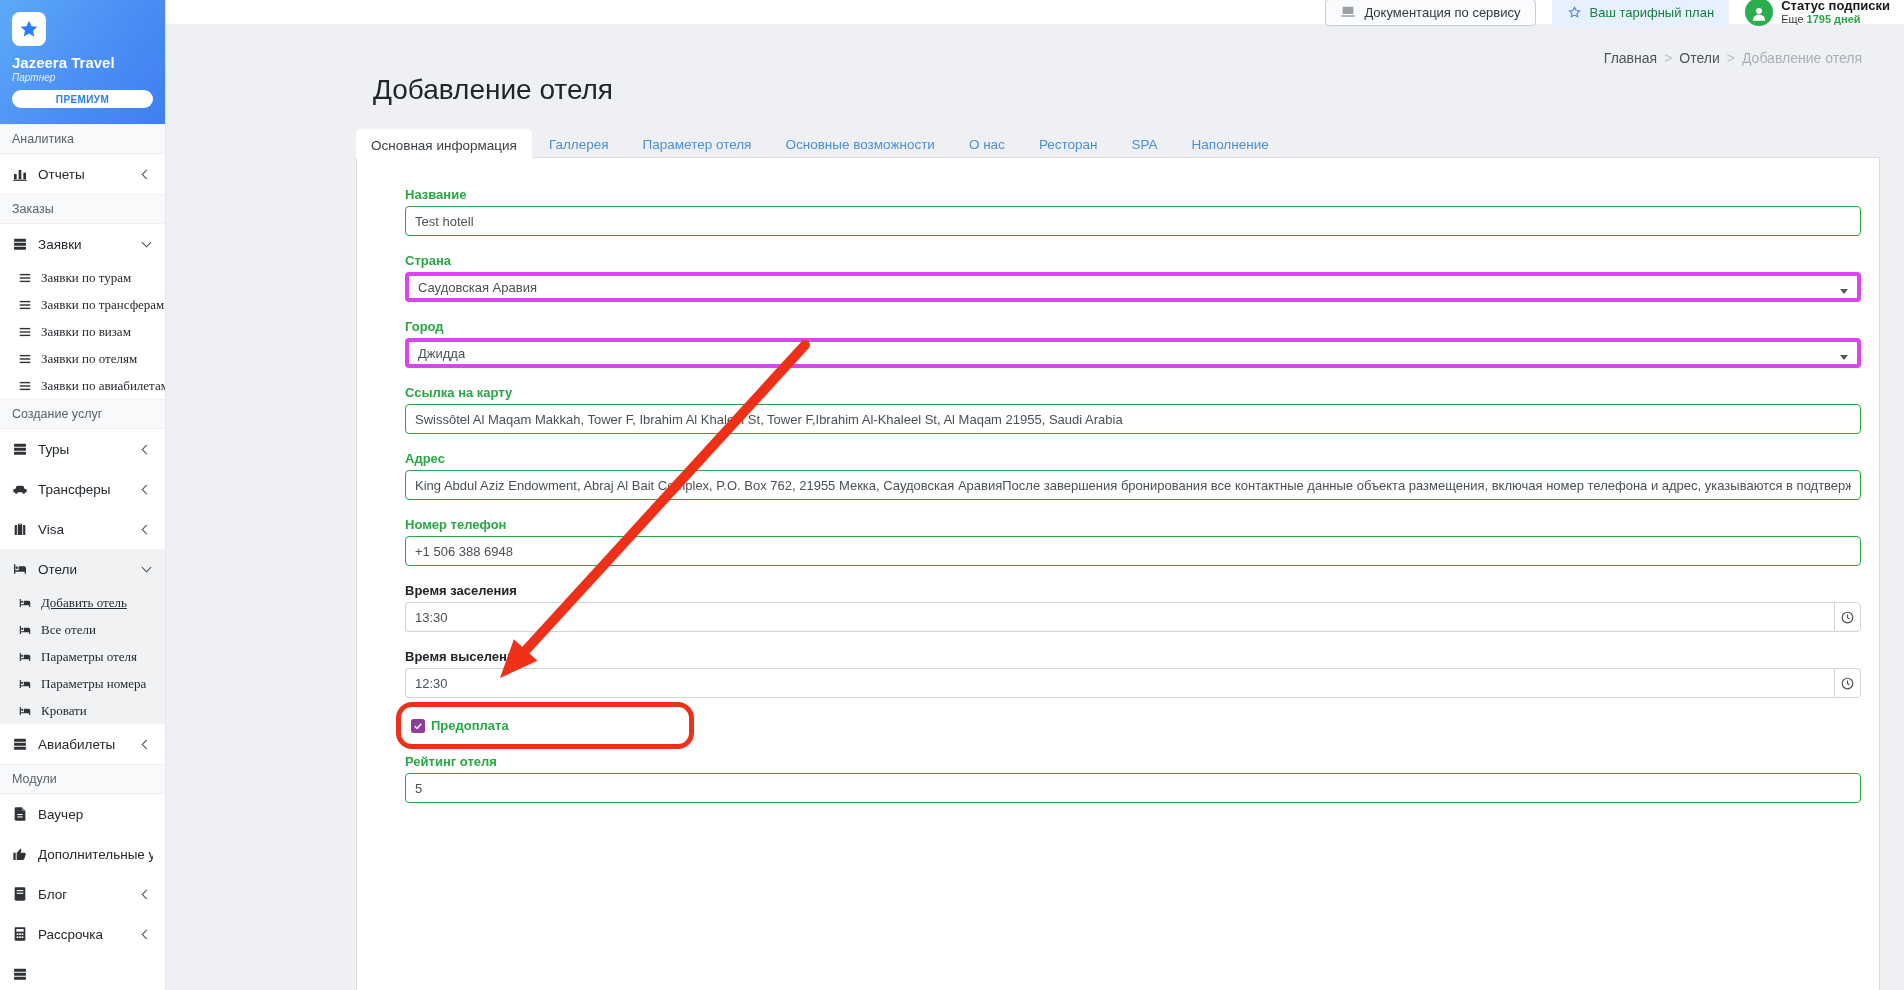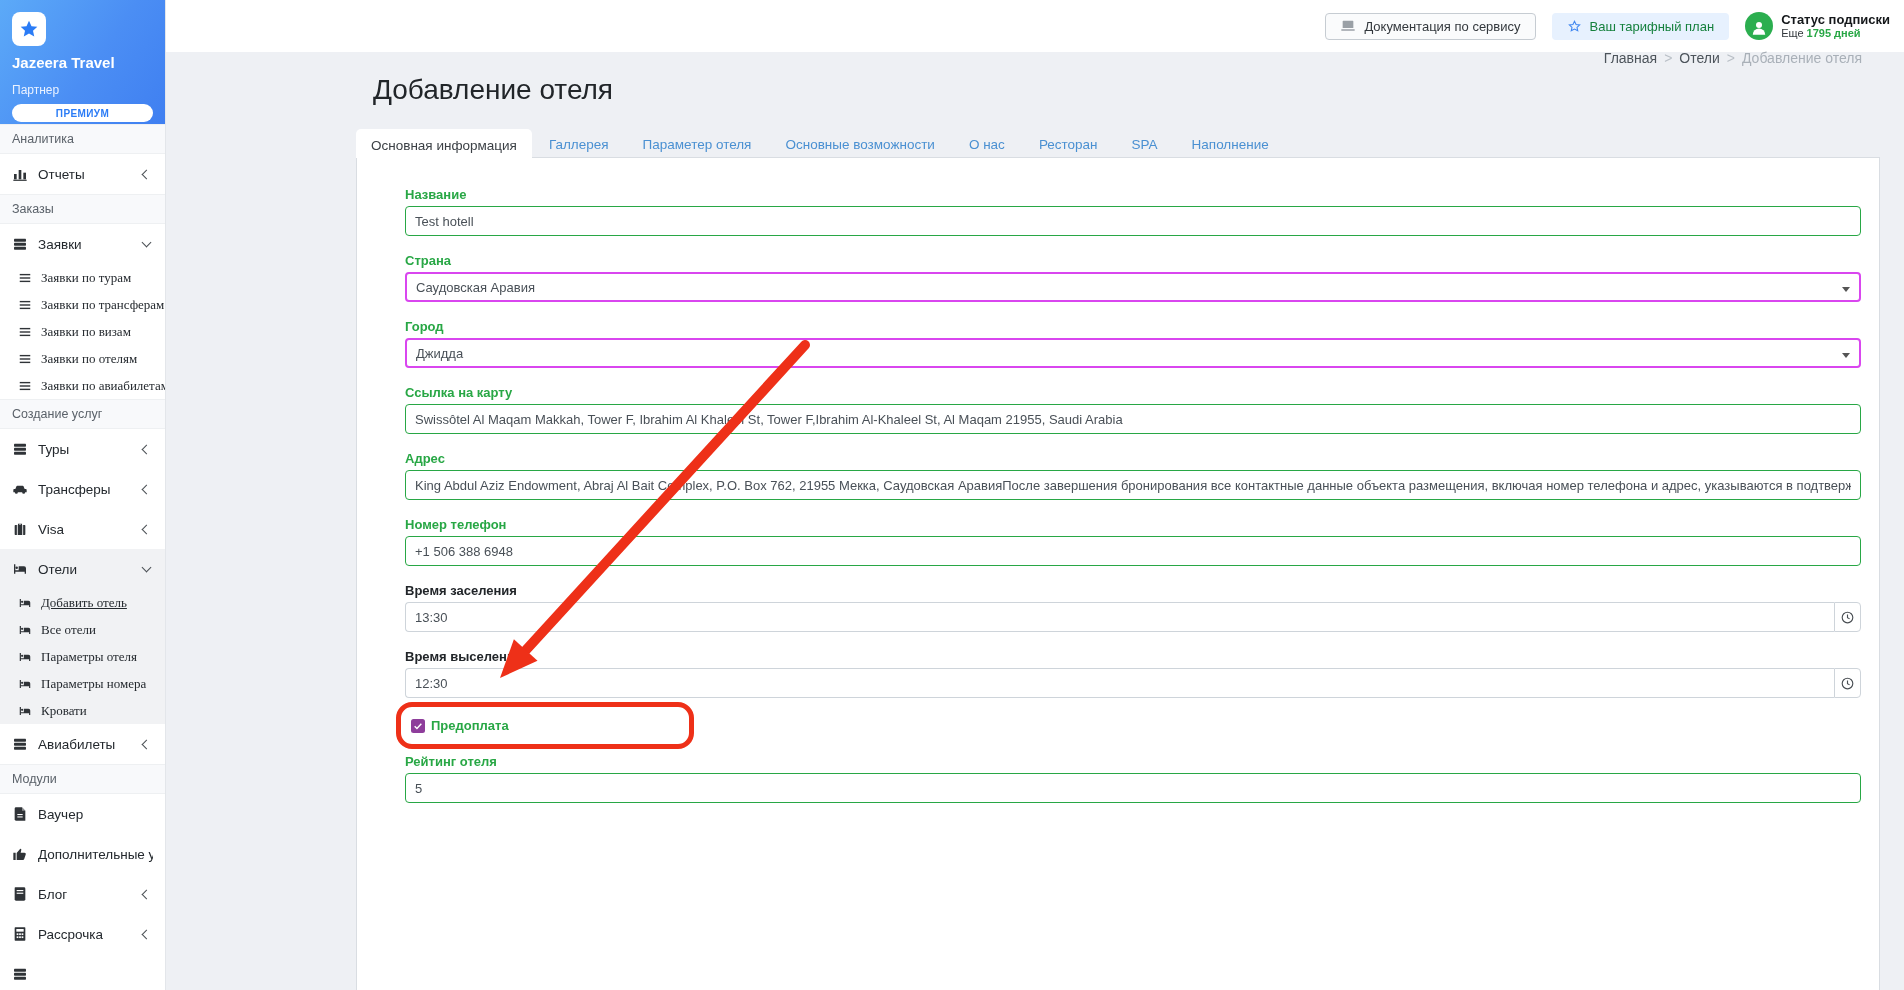--- a/index.html
+++ b/index.html
@@ -8,21 +8,21 @@
 
   
   .sidebar { position:absolute; left:0; top:0; width:166px; height:990px;
     background:#fff; border-right:1px solid #e3e6ea; overflow:hidden; z-index:20; }
   .brand { height:124px; background:linear-gradient(125deg,#5caaf8 0%,#4b8ef4 55%,#3f7ff1 100%);
     padding:12px; position:relative; }
   .brand-logo { width:34px; height:34px; background:#fff; border-radius:8px;
     display:flex; align-items:center; justify-content:center; }
   .brand-logo svg { width:20px; height:20px; fill:#2b7cf6; }
   .brand-name { color:#fff; font-size:15px; font-weight:bold; margin-top:8px; }
-  .brand-sub { color:#eaf2ff; font-size:12px; margin-top:12px; }
+  .brand-sub { color:#eaf2ff; font-size:10px; margin-top:1px;font-style:italic; }
   .brand-badge { margin-top:7px; background:#fff; border-radius:10px; height:18px;
     display:flex; align-items:center; justify-content:center;
     font-size:10px; font-weight:bold; color:#2b7cf6; letter-spacing:.4px; cursor:pointer; }
   .side-section { height:30px; display:flex; align-items:center; padding-left:12px;
     font-size:12.5px; color:#5a6169; background:#f8f9fb;
     border-top:1px solid #eef0f2; border-bottom:1px solid #eef0f2; }
   .side-item { height:40px; display:flex; align-items:center; gap:10px;
     padding:0 12px 0 12px; font-size:13.5px; color:#24292e; cursor:pointer;justify-content:space-between; }
   .side-item svg, .side-sub svg { width:16px; height:16px; fill:#2f3337; flex:0 0 auto; }
   .side-item .lbl { flex:1 1 auto; white-space:nowrap; overflow:hidden; }
@@ -30,21 +30,21 @@
     border-bottom:1.7px solid #4a4f54; flex:0 0 auto; margin-right:3px; }
   .chev.left { transform:rotate(135deg); }
   .chev.down { transform:rotate(45deg); margin-top:-3px; }
   .side-sub { height:27px; display:flex; align-items:center; gap:9px;
     padding-left:18px; font-size:13px; color:#24292e; cursor:pointer; white-space:nowrap;font-family:Liberation Serif, serif; }
   .side-sub svg { width:14px; height:14px; }
   .hotels-group { background:#f1f2f4; }
   .active-link { text-decoration:underline; }
 
   
-  .topbar { position:absolute; left:166px; top:0; right:0; height:52px; background:#fff;
+  .topbar { position:absolute; left:166px; top:0; right:0; height:24px; background:#fff;
     display:flex; align-items:center; justify-content:flex-end; gap:16px; padding-right:14px; }
   .doc-btn { height:27px; display:flex; align-items:center; gap:8px; padding:0 14px;
     background:#fafbfc; border:1px solid #c6ccd2; border-radius:4px;
     font-size:13px; color:#33383d; cursor:pointer; }
   .doc-btn svg { width:16px; height:16px; fill:#9aa0a6; }
   .tariff-btn { height:27px; display:flex; align-items:center; gap:8px; padding:0 15px;
     background:#e7f1fe; border:none; border-radius:4px; font-size:13px; color:#15803d; cursor:pointer; }
   .tariff-btn svg { width:15px; height:15px; }
   .status { display:flex; align-items:flex-end; gap:8px; cursor:pointer; }
   .status-avatar { width:28px; height:28px; border-radius:50%; background:#2bae4f;
@@ -70,21 +70,21 @@
   .panel { position:absolute; left:356px; top:157px; width:1524px; height:840px;
     background:#fff; border:1px solid #d9dde2; padding:28px 18px 0 48px; z-index:2; }
   .field { margin-bottom:16px; }
   .flabel { display:block; height:18px; line-height:18px; font-size:13px; font-weight:bold; margin-bottom:2px; }
   .flabel.green { color:#28a745; }
   .flabel.dark { color:#212529; }
   .finput { width:100%; height:30px; border-radius:4px; padding:0 9px; font-size:13px;
     color:#495057; background:#fff; outline:none; font-family:"Liberation Sans",sans-serif; }
   .finput.green { border:1px solid #28a745; }
   .finput.gray { border:1px solid #ced4da; }
-  .select { position:relative; width:100%; height:30px; border:2px solid #d946ef; border-radius:4px;
+  .select { position:relative; width:100%; height:30px; border:4px solid #d946ef; border-radius:4px;
     background:#fff; font-size:13px; color:#495057; display:flex; align-items:center;
     padding:0 26px 0 9px; cursor:pointer; }
   .caret { position:absolute; right:9px; top:13px; width:0; height:0;
     border-left:4px solid transparent; border-right:4px solid transparent; border-top:5px solid #555; }
   .time-wrap { display:flex; width:100%; }
   .time-wrap .finput { border-radius:4px 0 0 4px; border-right:none; flex:1 1 auto; }
   .addon { width:27px; height:30px; border:1px solid #ced4da; border-radius:0 4px 4px 0;
     display:flex; align-items:center; justify-content:center; background:#fff; }
   .addon svg { width:15px; height:15px; stroke:#4a4f54; }
   .tight { margin-bottom:4px; }

